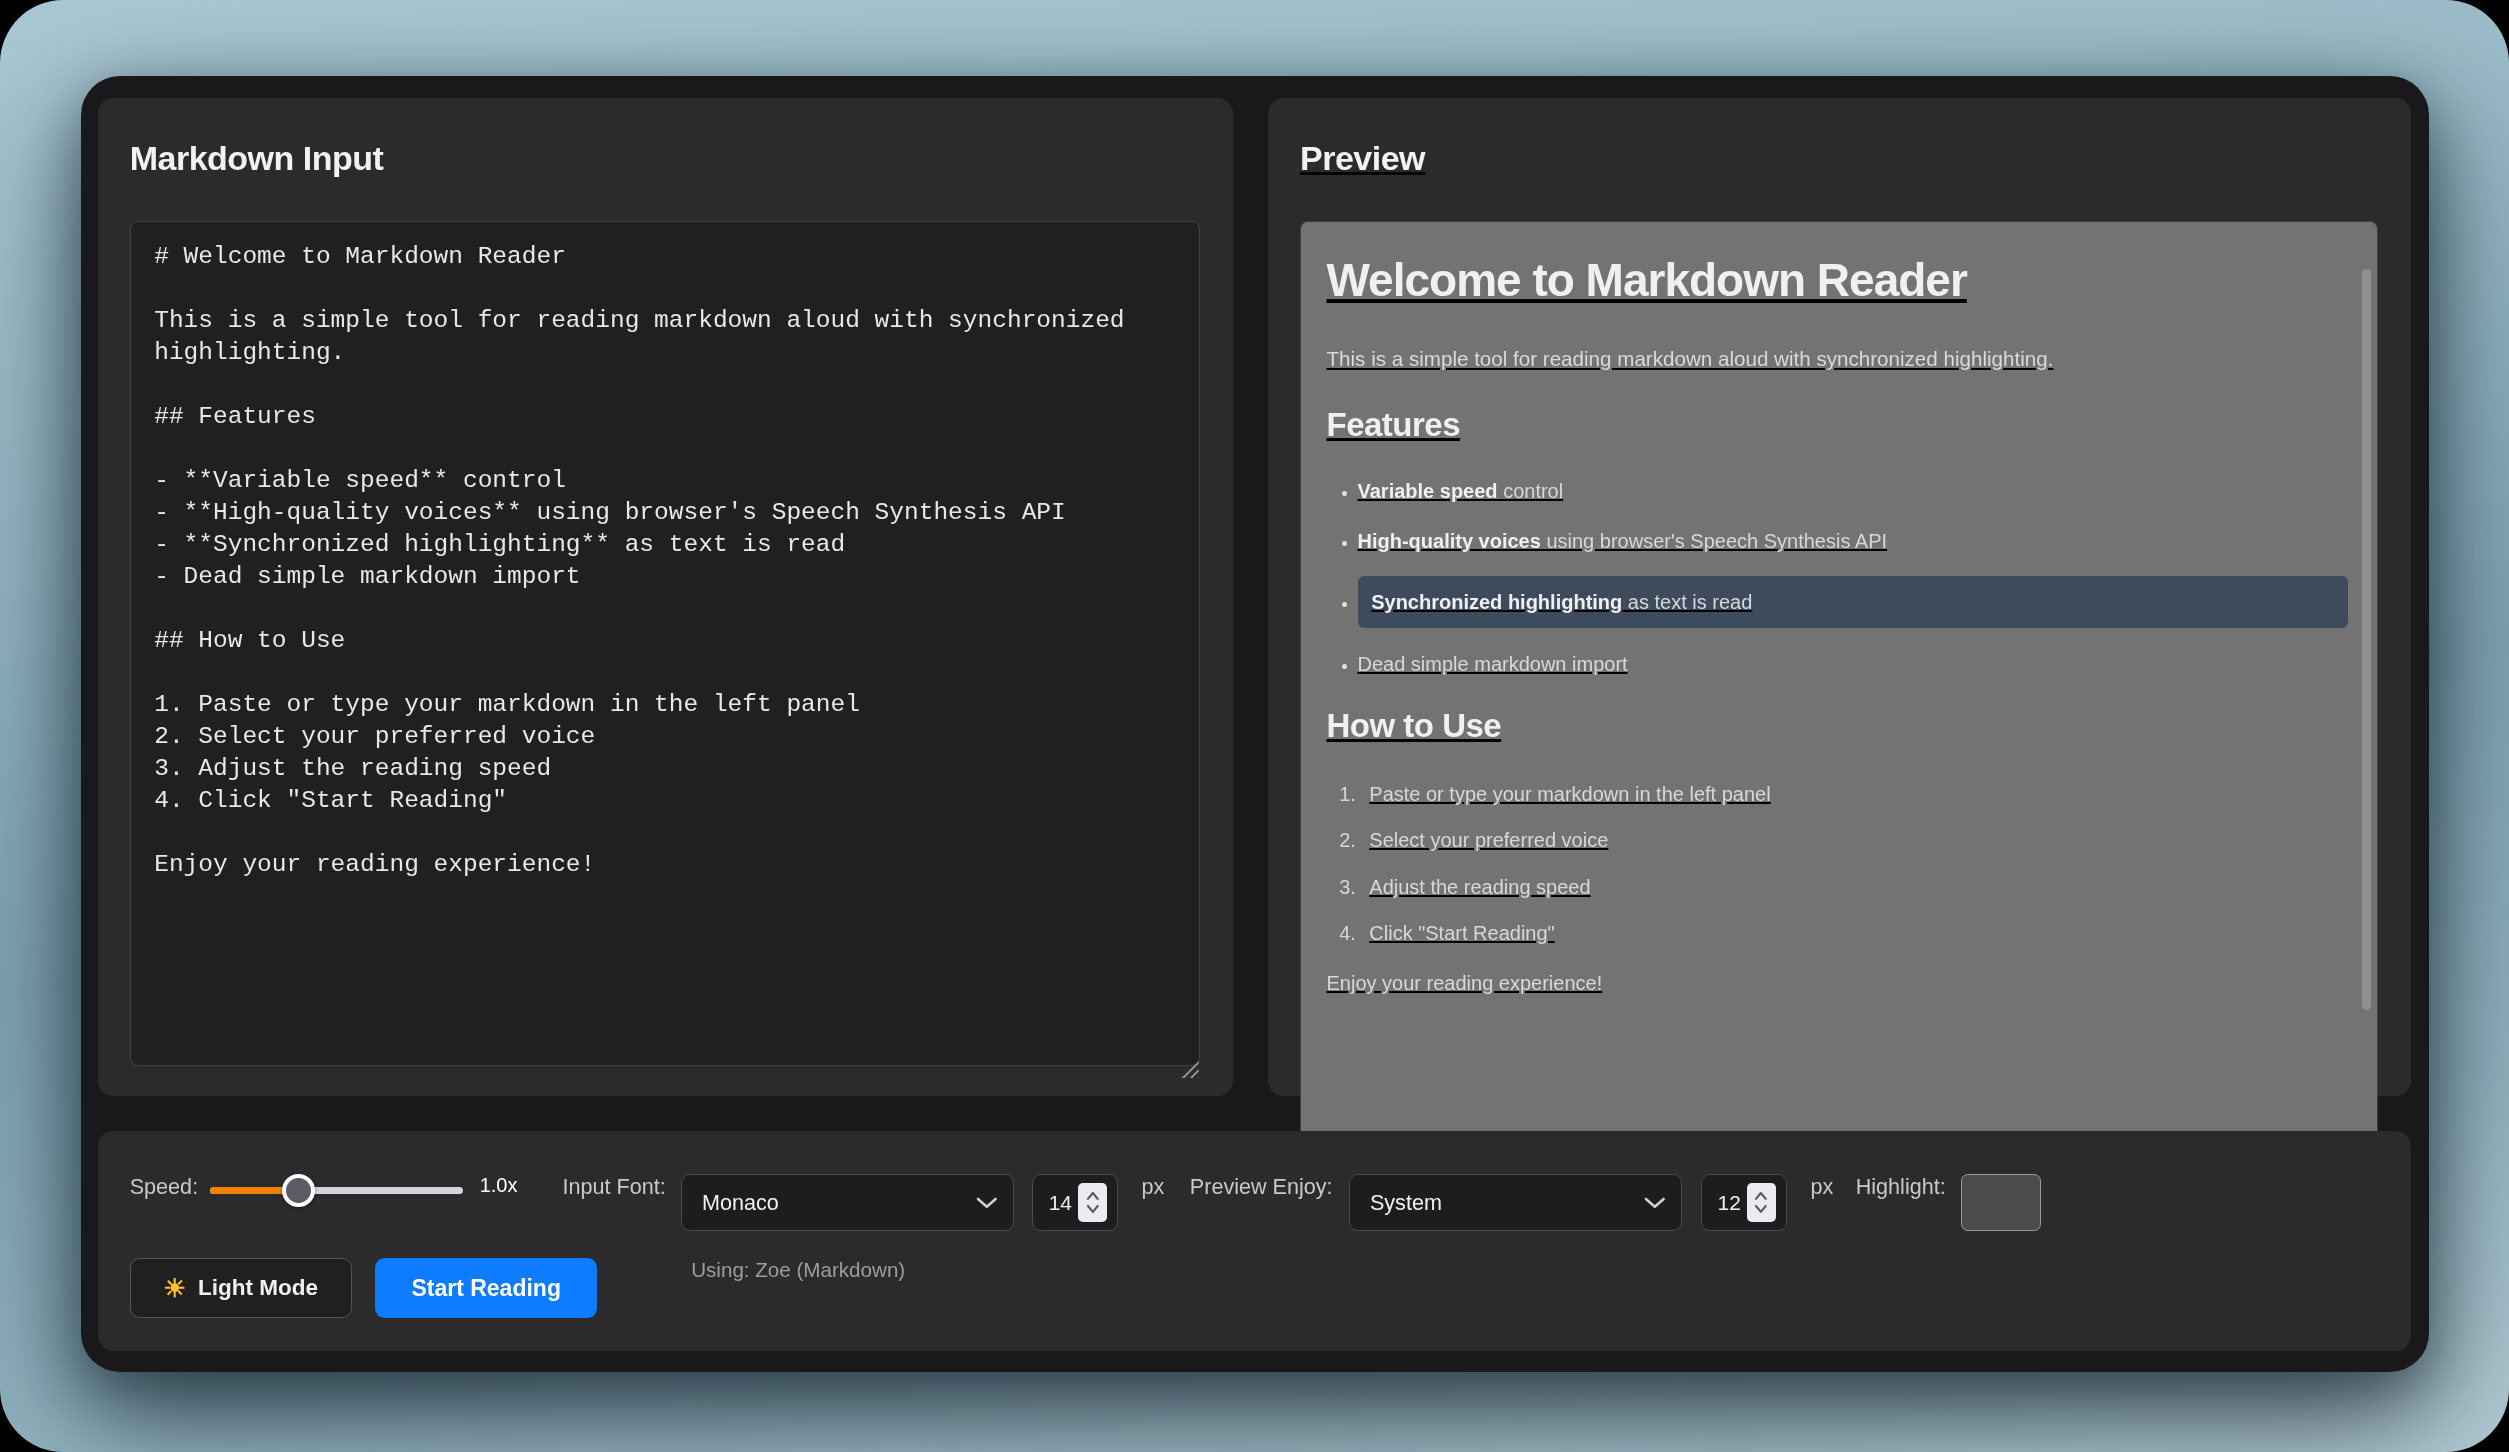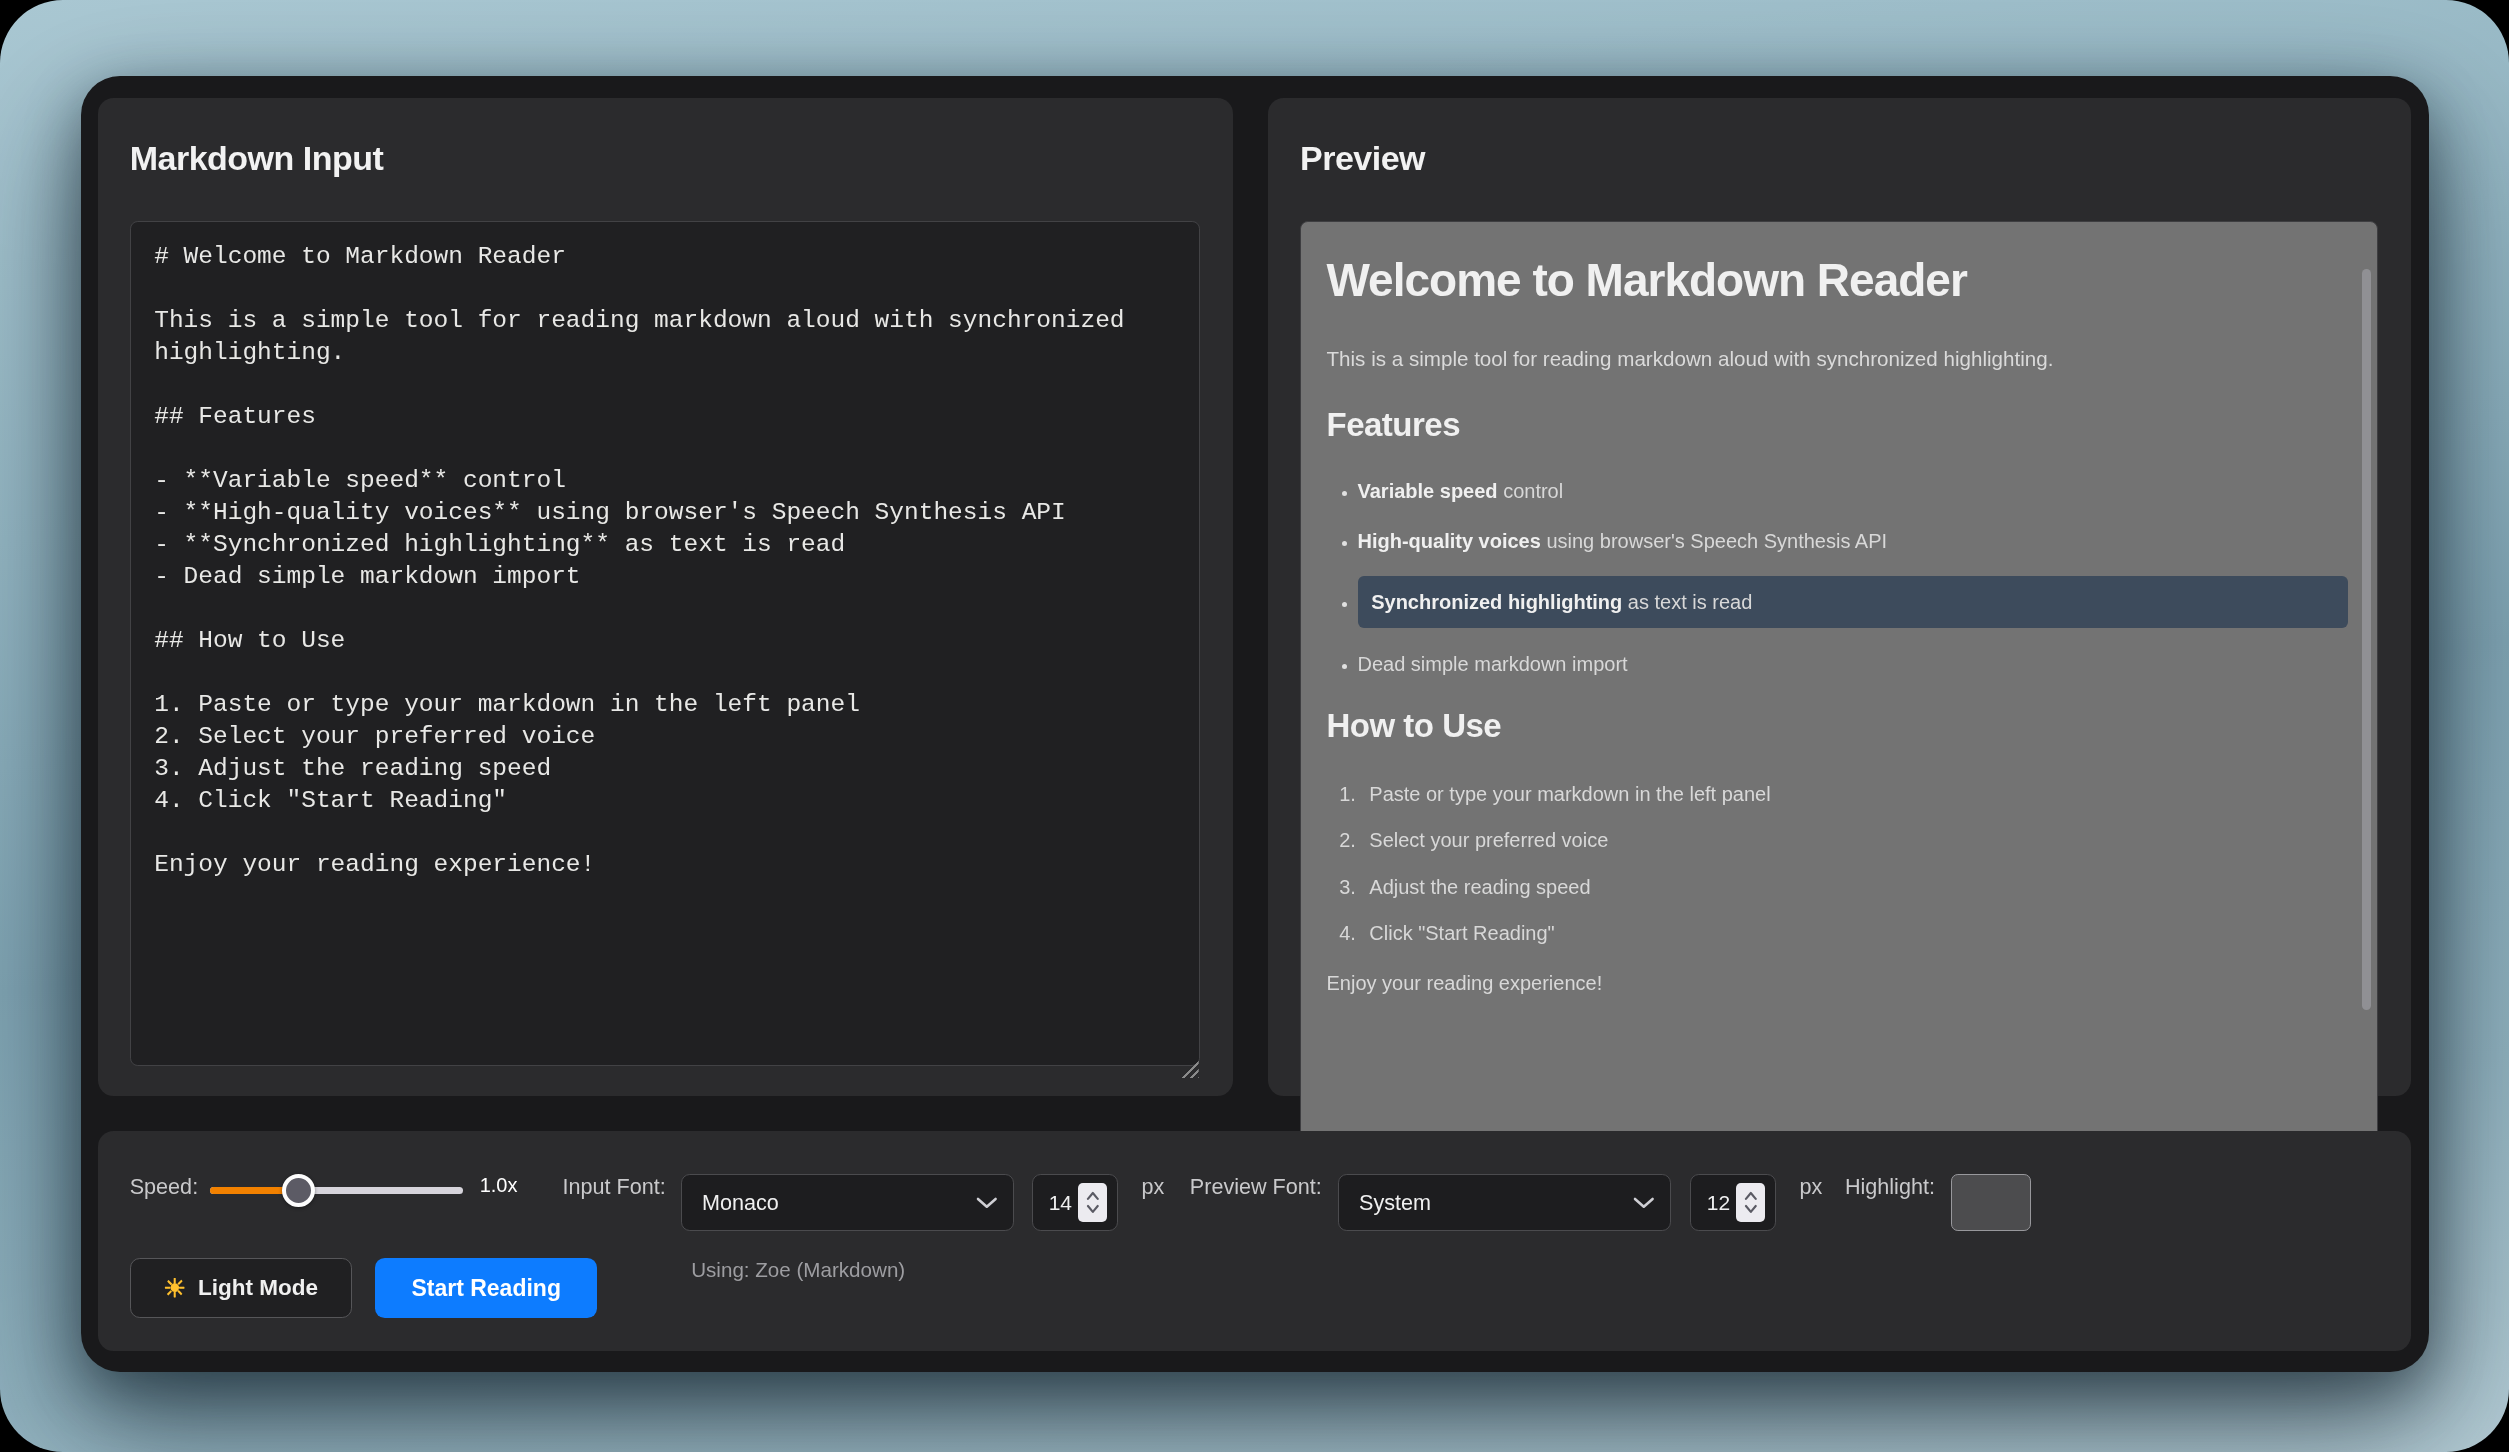--- a/index.html
+++ b/index.html
@@ -6,21 +6,21 @@
   html,body { width:2509px; height:1453px; background:#000; overflow:hidden;
     font-family:"Liberation Sans","DejaVu Sans",sans-serif; }
   .bg { position:absolute; inset:0; border-radius:63px;
     background:linear-gradient(172deg,#aac8d3 0%,#93b5c2 30%,#7fa3b2 55%,#8fb0bd 78%,#b3cbd4 100%); }
   .window { position:absolute; left:81px; top:76px; width:2348px; height:1296px;
     background:#19191b; border-radius:39px;
     box-shadow:0 49px 118px rgba(8,22,32,.6), 0 17.6px 54px rgba(8,22,32,.4); }
 
   .panel { position:absolute; background:#2b2b2d; border-radius:15.7px; }
   .panel-input   { left:16.7px; top:21.6px; width:1135px; height:998px; padding:39px 32px 0 32px; }
-  .panel-preview { left:1187px; top:21.6px; width:1143px; height:998px; padding:39px 32px 0 32px; }
+  .panel-preview { left:1187px; top:21.6px; width:1143px; height:998px; padding:39px 32px 0 32px;text-decoration:underline; }
   .panel-title { font-size:34px; font-weight:700; letter-spacing:-0.5px; color:#f2f2f2; margin:2px 0 0 0; }
 
   .md-textarea { display:block; margin-top:43px; width:1070px; height:845px;
     background:#202022; border:1.5px solid #424245; border-radius:7.8px;
     padding:19.6px 23.5px; color:#e8e8e6; font-family:Liberation Mono, monospace;
     font-size:24.5px; line-height:32px; resize:none; outline:none; white-space:pre-wrap; }
   .grip { position:absolute; right:34px; bottom:17.6px; width:19.6px; height:19.6px;
     clip-path:polygon(100% 0,100% 100%,0 100%);
     background:repeating-linear-gradient(135deg,transparent 0 3.9px,#8a8a8a 3.9px 5.9px); }
 
@@ -154,21 +154,21 @@
             <svg width="13.7" height="9.8" viewBox="0 0 14 10">
               <polyline points="2,8 7,2 12,8" fill="none" stroke="#5a5a64" stroke-width="2.2" stroke-linecap="round" stroke-linejoin="round"></polyline>
             </svg>
             <svg width="13.7" height="9.8" viewBox="0 0 14 10">
               <polyline points="2,2 7,8 12,2" fill="none" stroke="#5a5a64" stroke-width="2.2" stroke-linecap="round" stroke-linejoin="round"></polyline>
             </svg>
           </span>
       </div>
       <span class="lbl ml24">px</span>
 
-      <span class="lbl ml26">Preview Font:</span>
+      <span class="lbl ml26">Preview Enjoy:</span>
       <div class="sel ml17">
         <span>System</span>
         <span><svg width="21.6" height="13.7" viewBox="0 0 22 14">
               <polyline points="2,3 11,11 20,3" fill="none" stroke="#cfcfd4" stroke-width="2.6" stroke-linecap="round" stroke-linejoin="round"></polyline>
             </svg></span>
       </div>
       <div class="spin ml19">
         <span>12</span>
         <span class="stepper">
             <svg width="13.7" height="9.8" viewBox="0 0 14 10">

